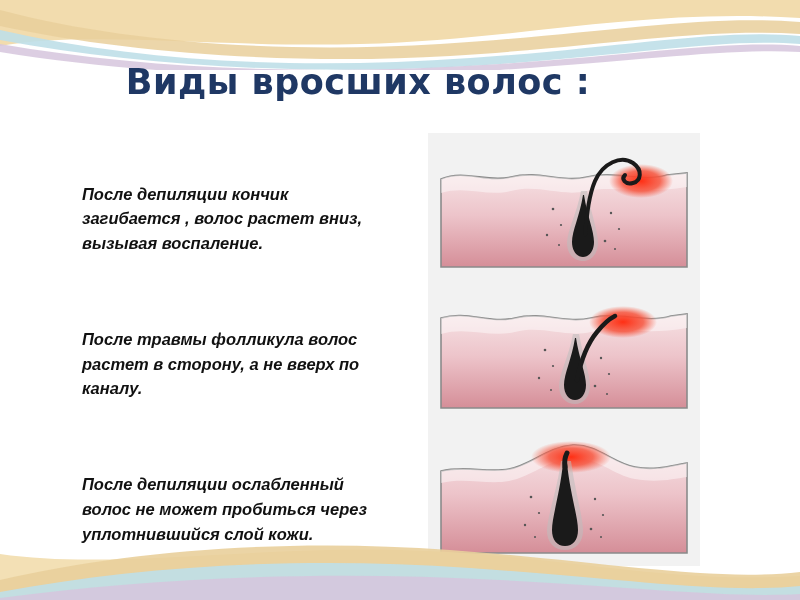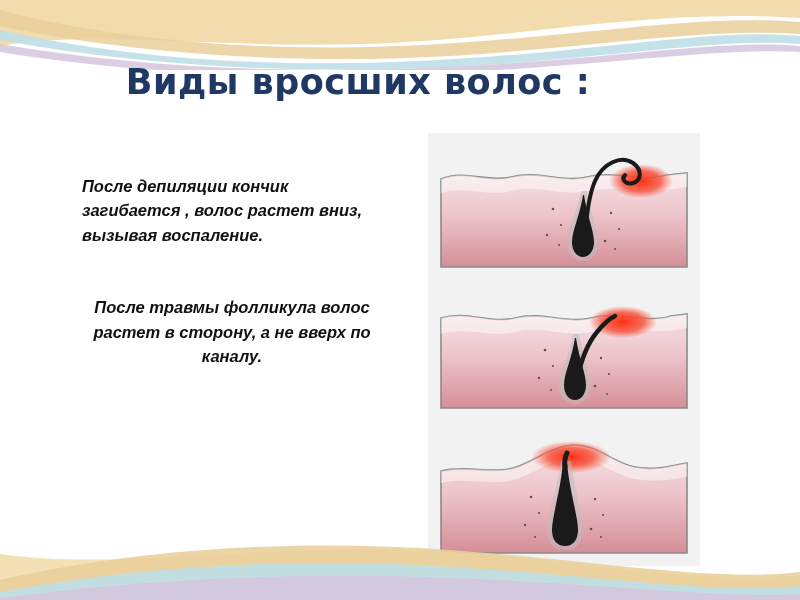--- a/index.html
+++ b/index.html
@@ -41,33 +41,33 @@
     font-weight: bold;
     font-size: 35px;
     letter-spacing: 0.5px;
     color: #1f3864;
     text-shadow: 1px 1px 0 rgba(255,255,255,0.9);
   }
 
   .text-column {
     position: absolute;
     left: 82px;
-    top: 157px;
+    top: 165px;
     width: 300px;
   }
 
   .para {
     font-family: "Liberation Sans", sans-serif;
     font-style: italic;
     font-weight: bold;
     font-size: 16.5px;
     line-height: 1.5;
     color: #111111;
   }
-  .para + .para { margin-top: 47px; text-align: center; }
+  .para + .para { margin-top: 71px; }
 
   
   .figures {
     position: absolute;
     left: 428px;
     top: 133px;
     width: 272px;
     background: #f2f2f2;
     padding: 6px 0 6px 0;
   }
@@ -89,20 +89,21 @@
     <path d="M0,10 C120,42 280,54 440,44 C600,34 700,14 800,22 L800,34 C700,28 610,46 450,56 C300,65 130,54 0,26 Z" fill="#e9cf9b" opacity="0.85"></path>
     <path d="M0,30 C140,62 300,70 470,58 C620,48 720,28 800,36 L800,44 C720,38 630,56 470,66 C310,76 140,66 0,40 Z" fill="#bfdfe8" opacity="0.9"></path>
     <path d="M0,44 C150,70 320,76 500,64 C650,54 730,40 800,46 L800,52 C730,48 650,60 500,70 C320,82 150,76 0,52 Z" fill="#d6c6dd" opacity="0.85"></path>
   </svg>
 
   <div class="title">Виды вросших  волос :</div>
 
   <div class="text-column">
     <p class="para">После депиляции  кончик загибается , волос растет вниз, вызывая воспаление.</p>
     <p class="para">После травмы фолликула волос растет в сторону, а не вверх по каналу.</p>
+    <p class="para">После депиляции ослабленный волос не может пробиться через уплотнившийся слой кожи.</p>
   </div>
 
   <div class="figures">
 
     <svg class="fig" viewBox="0 0 258 135">
       <defs>
         <linearGradient id="skin1" x1="0" y1="0" x2="0" y2="1">
           <stop offset="0%" stop-color="#f6e2e4"></stop>
           <stop offset="45%" stop-color="#edc4ca"></stop>
           <stop offset="100%" stop-color="#d58e98"></stop>

